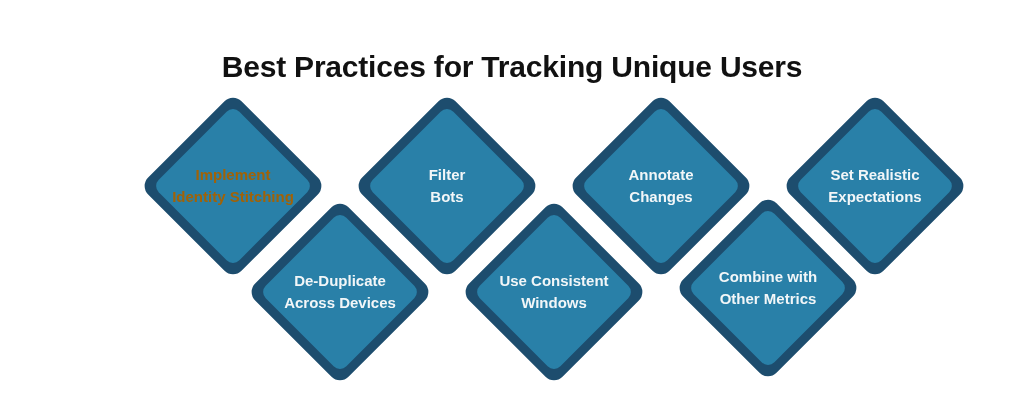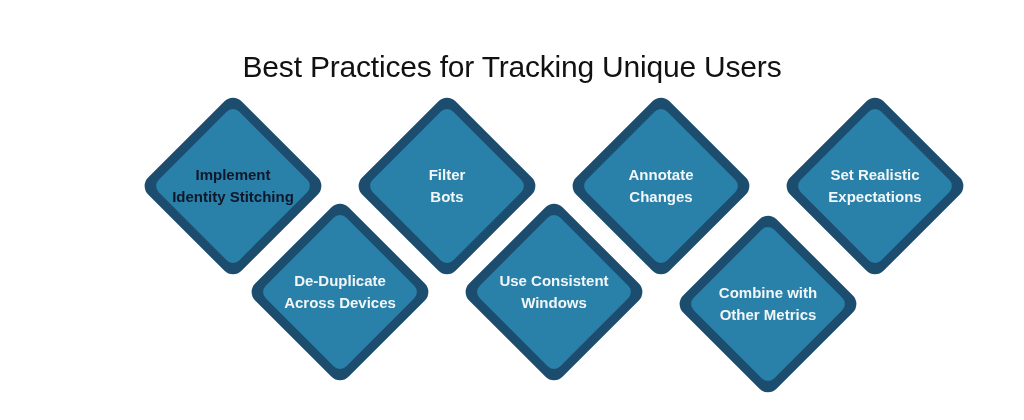--- a/index.html
+++ b/index.html
@@ -22,21 +22,21 @@
     background: #ffffff;
   }
 
   #page-title {
     position: absolute;
     top: 30px;
     left: 0;
     width: 1024px;
     text-align: center;
     font-size: 30px;
-    font-weight: normal;
+    font-weight: bold;
     color: #111111;
     letter-spacing: -0.2px;
     line-height: 1.1;
   }
 
   #diamond-layer {
     position: absolute;
     top: 0;
     left: 0;
     width: 1024px;
@@ -98,21 +98,21 @@
 <body style="background: rgb(255, 255, 255);">
 
 <div id="infographic">
 
   <h1 id="page-title" style="color: rgb(17, 17, 17);">Best Practices for Tracking Unique Users</h1>
 
   <div id="diamond-layer">
       <div class="diamond-node" style="left: 167px; top: 120px; z-index: 2;">
         <div class="diamond-outer" style="background: rgb(29, 77, 110); box-shadow: rgb(255, 255, 255) 0px 0px 0px 4px;"></div>
         <div class="diamond-inner" style="background: rgb(41, 128, 168);"></div>
-        <div class="diamond-label" style="color: #0f172a;">Implement
+        <div class="diamond-label" style="color: #a16207;">Implement
 Identity Stitching</div>
       </div>
       <div class="diamond-node" style="left: 381px; top: 120px; z-index: 2;">
         <div class="diamond-outer" style="background: rgb(29, 77, 110); box-shadow: rgb(255, 255, 255) 0px 0px 0px 4px;"></div>
         <div class="diamond-inner" style="background: rgb(41, 128, 168);"></div>
         <div class="diamond-label" style="color: rgb(242, 246, 248);">Filter
 Bots</div>
       </div>
       <div class="diamond-node" style="left: 274px; top: 226px; z-index: 1;">
         <div class="diamond-outer" style="background: rgb(29, 77, 110); box-shadow: rgb(255, 255, 255) 0px 0px 0px 4px;"></div>
@@ -125,21 +125,21 @@
         <div class="diamond-inner" style="background: rgb(41, 128, 168);"></div>
         <div class="diamond-label" style="color: rgb(242, 246, 248);">Annotate
 Changes</div>
       </div>
       <div class="diamond-node" style="left: 488px; top: 226px; z-index: 1;">
         <div class="diamond-outer" style="background: rgb(29, 77, 110); box-shadow: rgb(255, 255, 255) 0px 0px 0px 4px;"></div>
         <div class="diamond-inner" style="background: rgb(41, 128, 168);"></div>
         <div class="diamond-label" style="color: rgb(242, 246, 248);">Use Consistent
 Windows</div>
       </div>
-      <div class="diamond-node" style="left: 702px; top: 238px; z-index: 1;">
+      <div class="diamond-node" style="left: 702px; top: 222px; z-index: 1;">
         <div class="diamond-outer" style="background: rgb(29, 77, 110); box-shadow: rgb(255, 255, 255) 0px 0px 0px 4px;"></div>
         <div class="diamond-inner" style="background: rgb(41, 128, 168);"></div>
         <div class="diamond-label" style="color: rgb(242, 246, 248);">Combine with
 Other Metrics</div>
       </div>
       <div class="diamond-node" style="left: 809px; top: 120px; z-index: 2;">
         <div class="diamond-outer" style="background: rgb(29, 77, 110); box-shadow: rgb(255, 255, 255) 0px 0px 0px 4px;"></div>
         <div class="diamond-inner" style="background: rgb(41, 128, 168);"></div>
         <div class="diamond-label" style="color: rgb(242, 246, 248);">Set Realistic
 Expectations</div>

